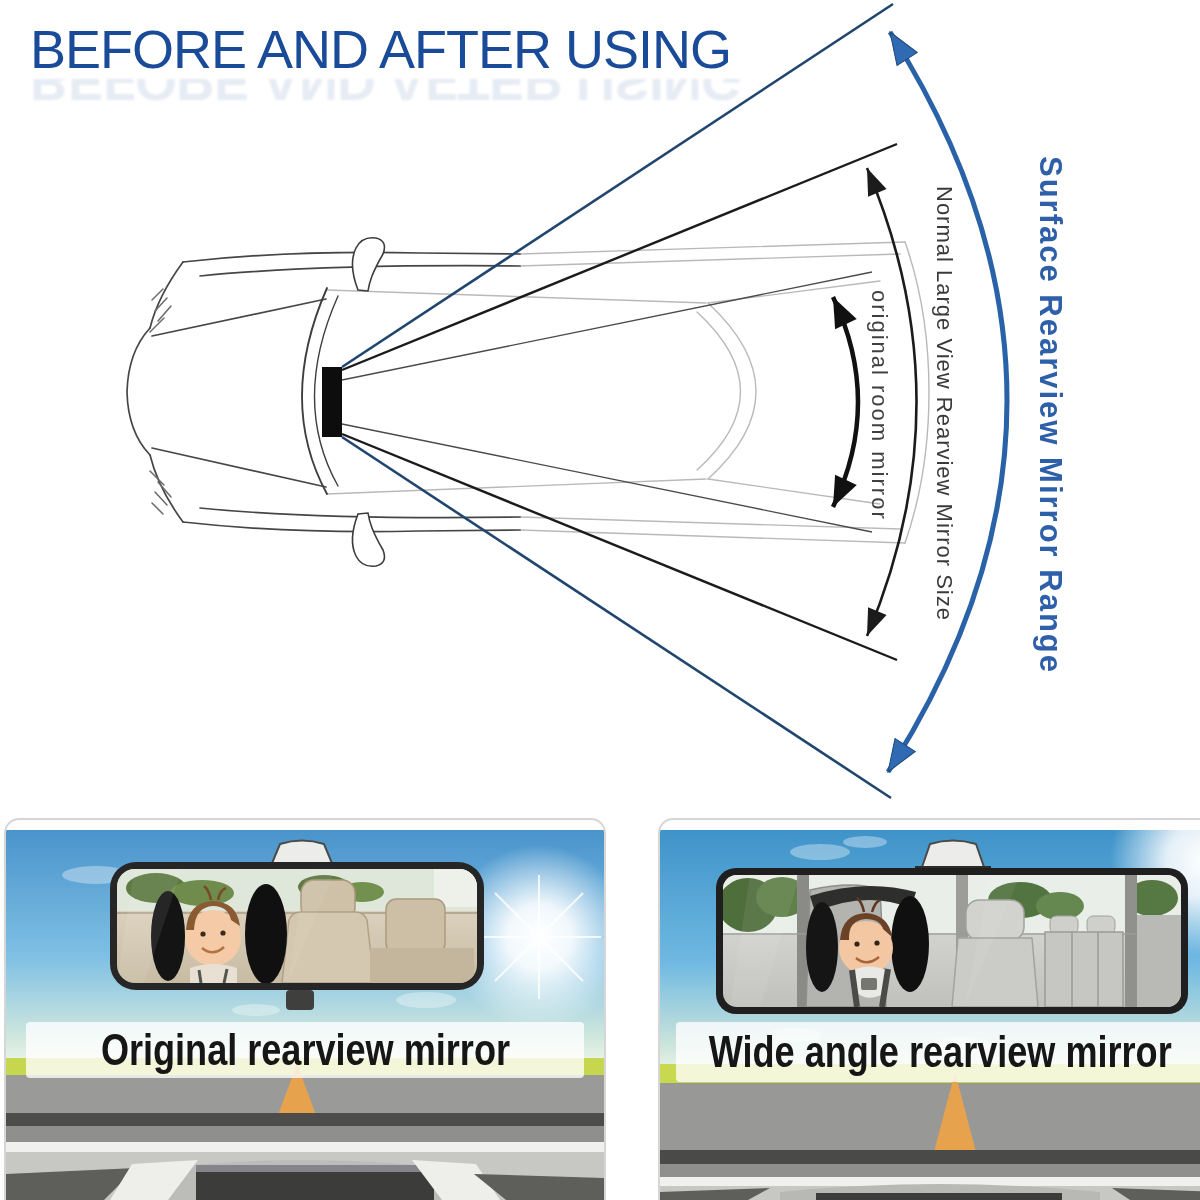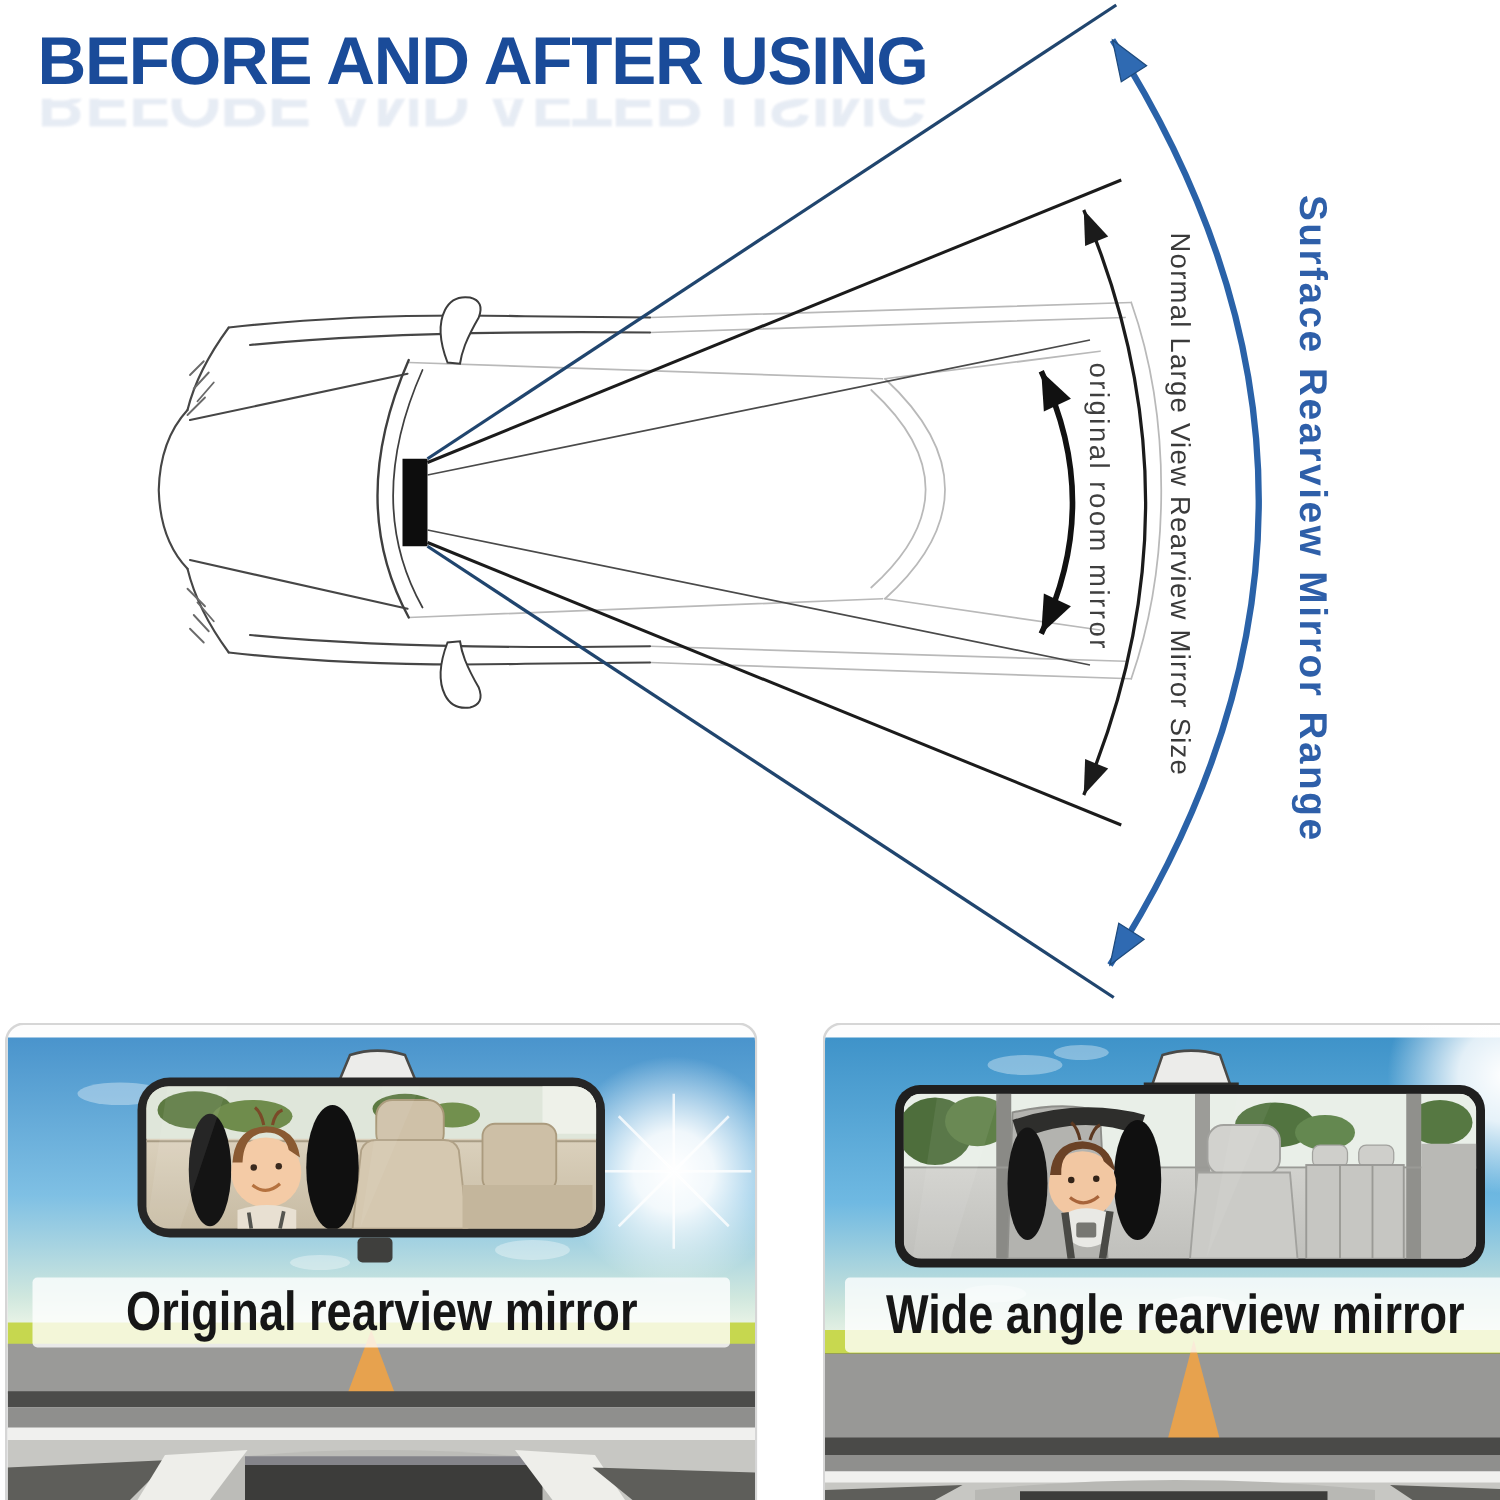--- a/index.html
+++ b/index.html
@@ -2,21 +2,21 @@
 <html><head>
 <meta charset="utf-8">
 <style>
   html,body{margin:0;padding:0;}
   body{
     width:1200px;height:1200px;position:relative;background:#ffffff;
     font-family:"Liberation Sans","DejaVu Sans",sans-serif;overflow:hidden;
   }
   .title-wrap{position:absolute;left:30px;top:20px;width:760px;}
   .page-title{
-    font-size:54px;font-weight:700;letter-spacing:-1px;color:#1a4b99;
+    font-size:54px;font-weight:400;letter-spacing:-1px;color:#1a4b99;
     line-height:1.1;white-space:nowrap;
   }
   .title-reflection{
     transform:scaleY(-1);opacity:.10;filter:blur(1px);height:34px;overflow:hidden;
     font-size:54px;font-weight:800;letter-spacing:-1px;color:#1a4b99;white-space:nowrap;
   }
   svg{display:block;}
   .diagram-svg{position:absolute;left:0;top:0;}
   .vlabel{
     position:absolute;writing-mode:vertical-rl;text-orientation:mixed;

